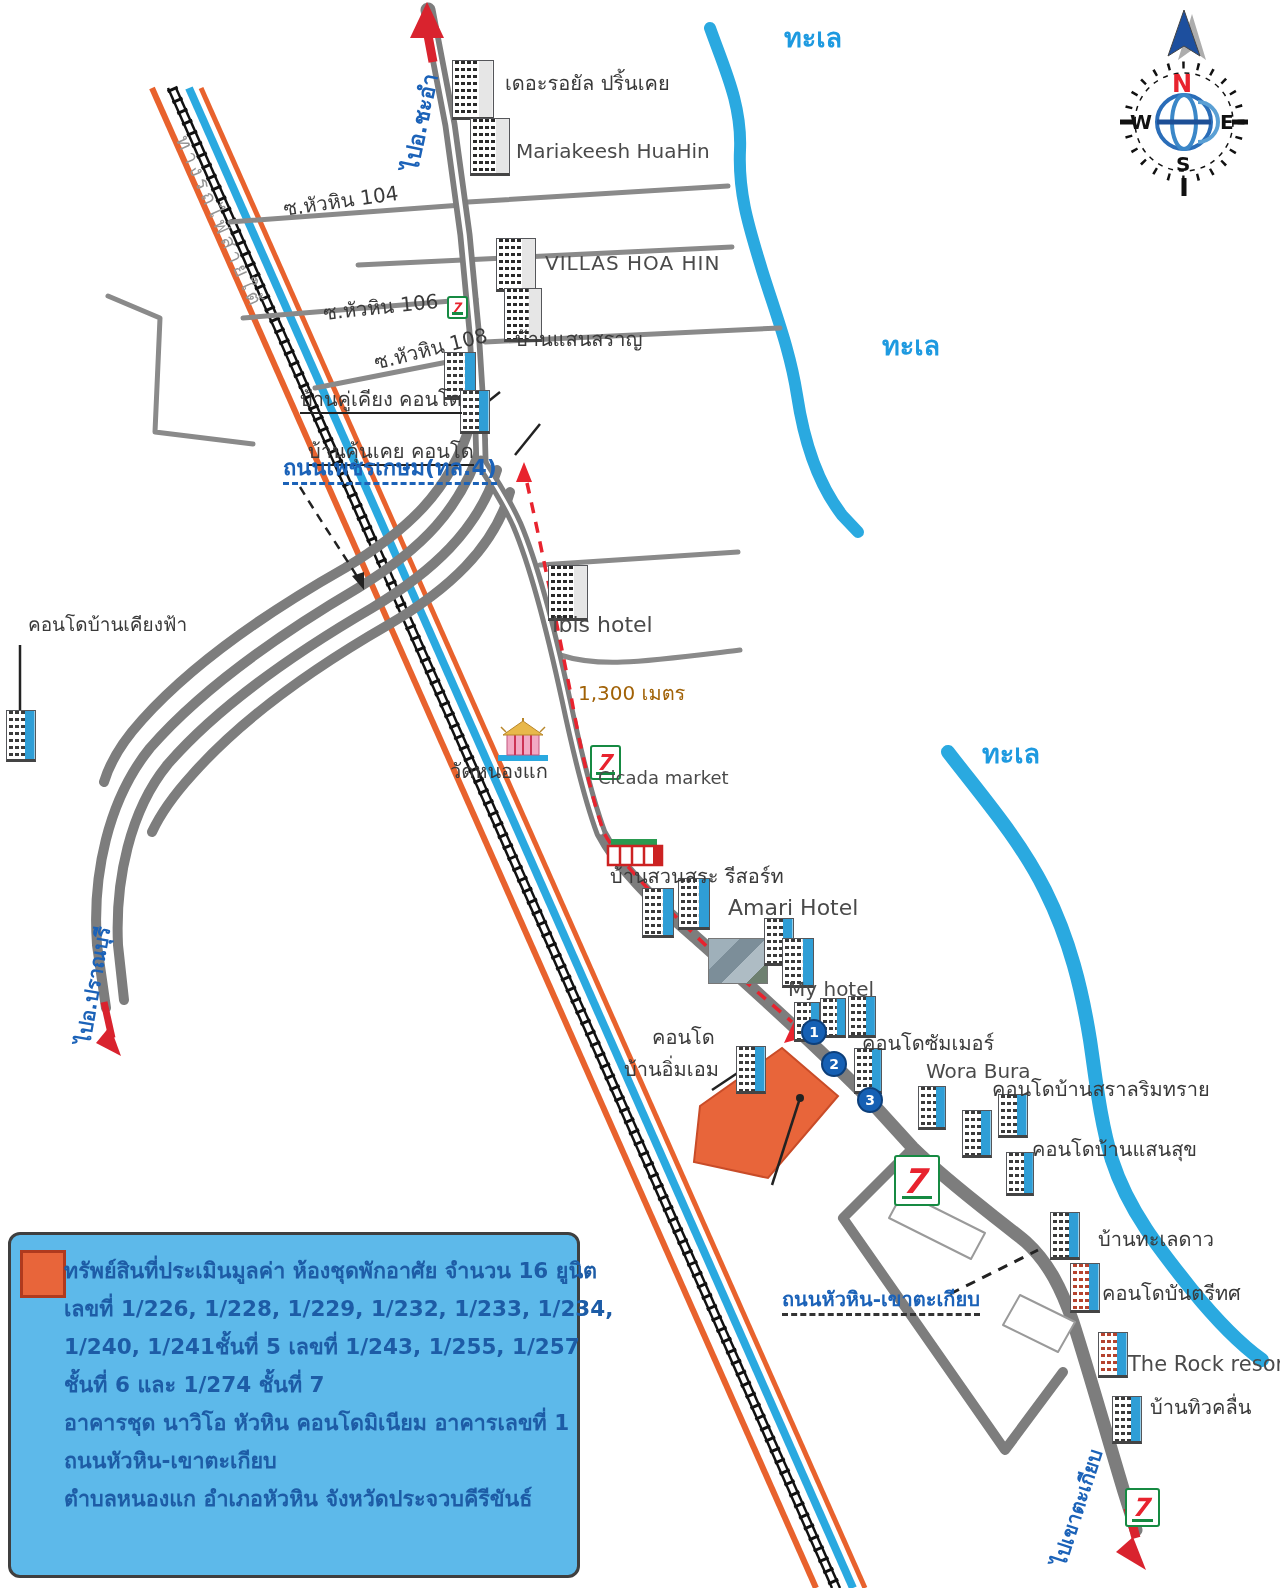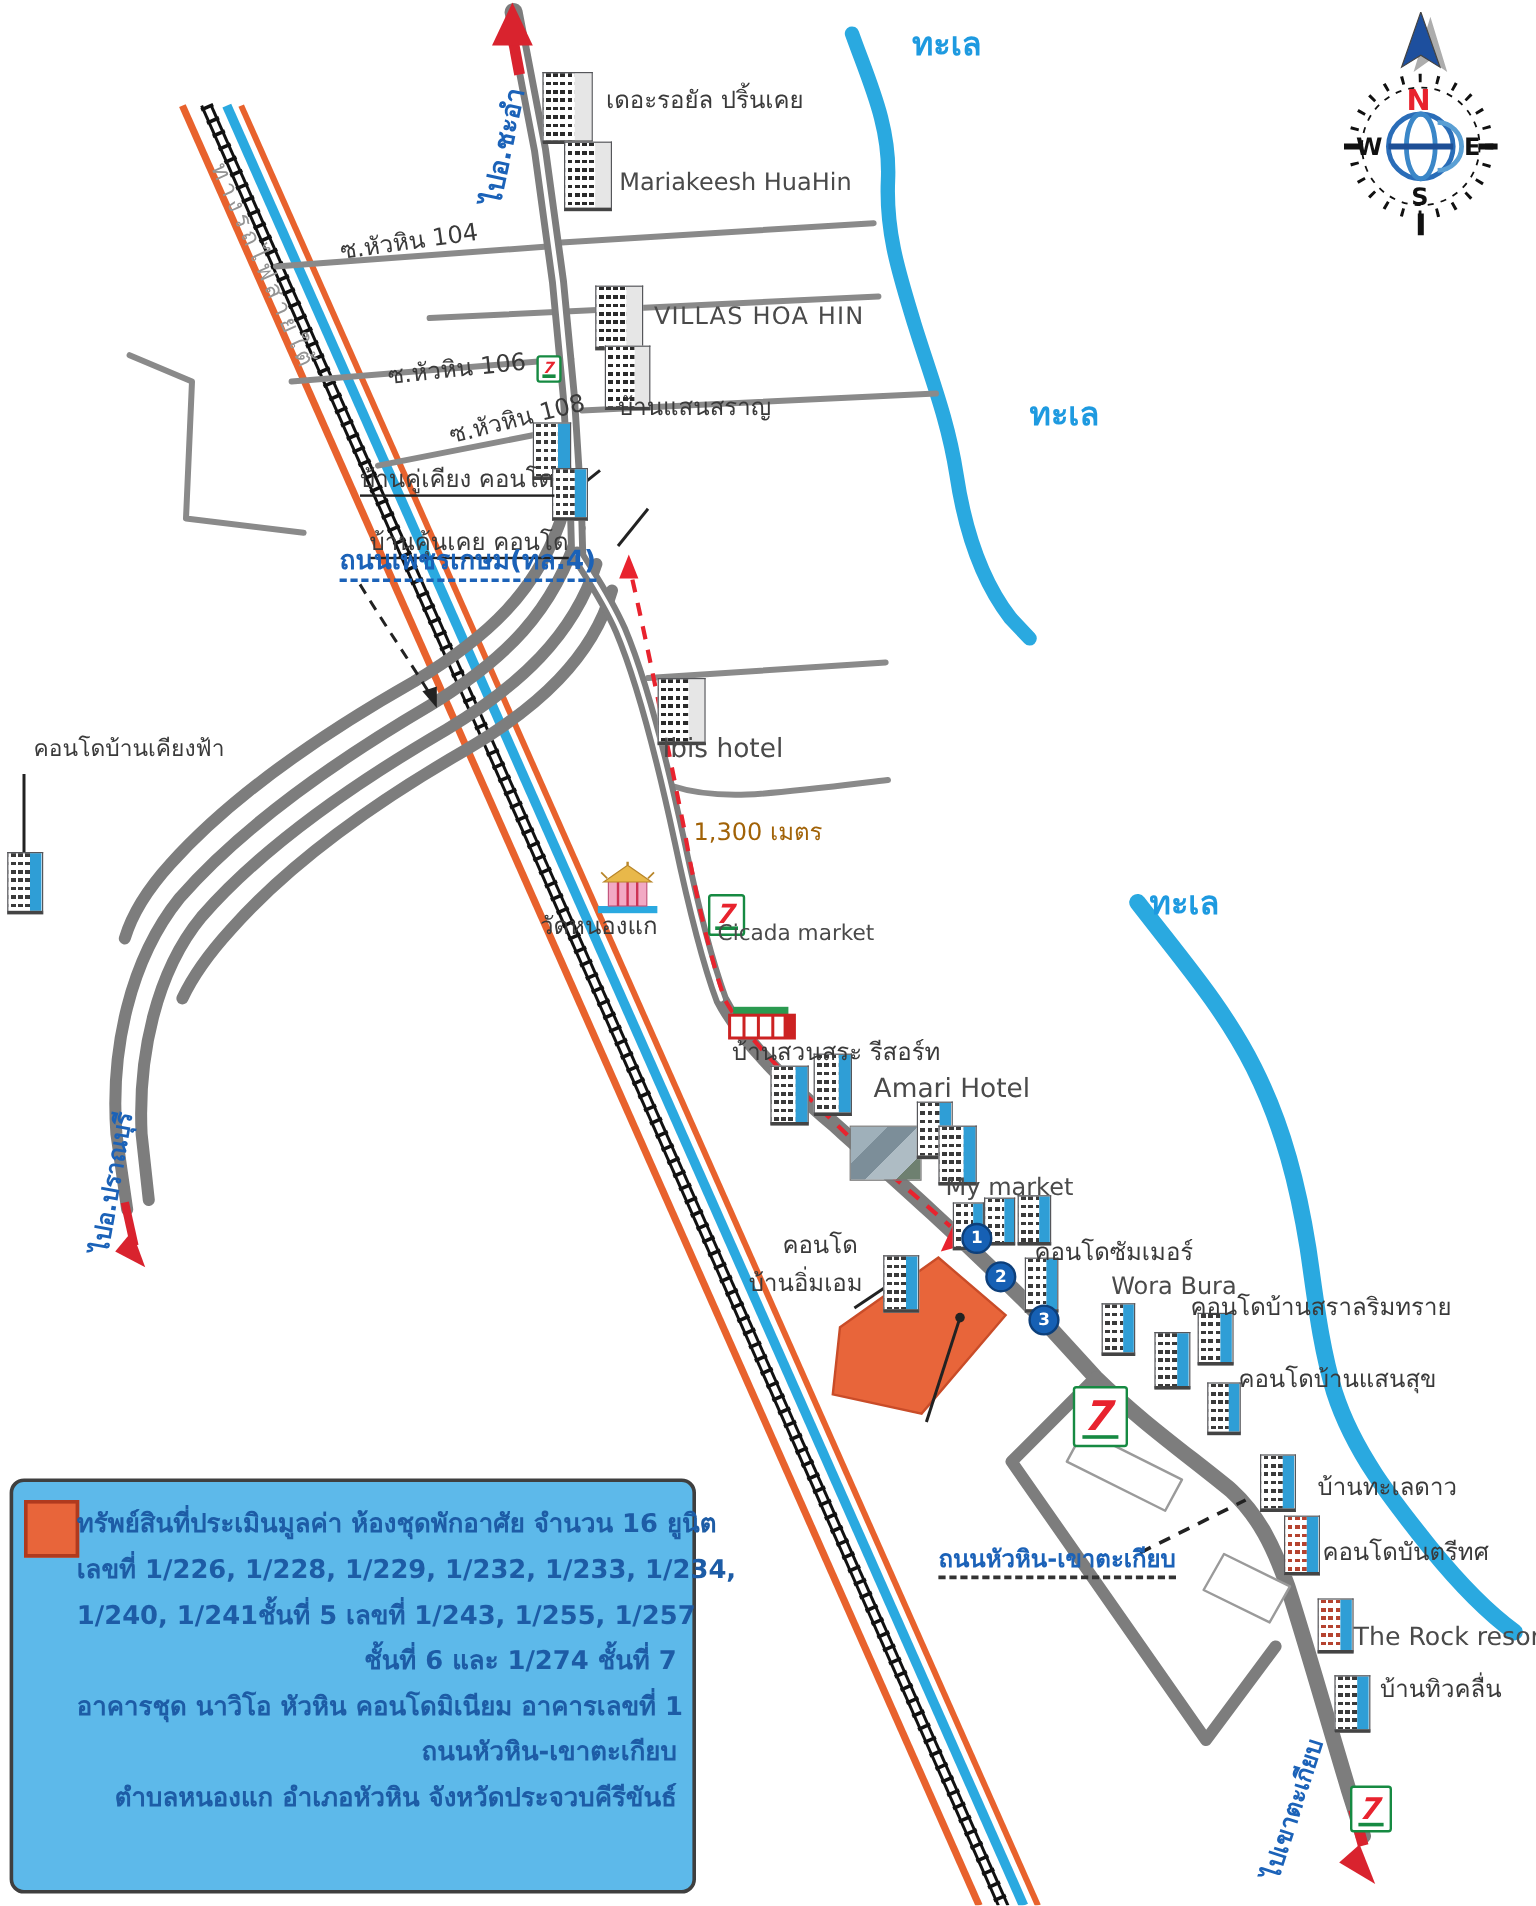--- a/index.html
+++ b/index.html
@@ -2,21 +2,21 @@
 <html><head>
 <meta charset="utf-8">
 <style>
   html,body{margin:0;padding:0;background:#fff;}
   #map{position:relative;width:1280px;height:1588px;overflow:hidden;background:#fff;
        font-family:"DejaVu Sans",sans-serif;}
   svg.layer{position:absolute;left:0;top:0;}
   .lbl{position:absolute;white-space:nowrap;color:#3a3a3a;font-size:20px;line-height:1.15;}
   .lbl.en{color:#4a4a4a;}
   .lbl.blue{color:#1b62b8;font-weight:bold;}
-  .lbl.sea{color:#1e9ae0;font-weight:bold;font-size:27px;}
+  .lbl.sea{color:#1e9ae0;font-weight:bold;font-size:27px;margin-left:24px;}
   .lbl.red{color:#a16207;}
   .lbl.underl{border-bottom:2px solid #222;padding-bottom:1px;}
   .lbl.dashu{border-bottom:3px dashed #1b62b8;padding-bottom:2px;}
   .lbl.rot{transform-origin:0 0;}
   .bldg{position:absolute;border:1px solid #55565a;border-bottom:3px solid #444;background-color:#fff;
     background-image:
       linear-gradient(#2f9ed6,#2f9ed6),
       repeating-linear-gradient(to right,#fff 0 2px,rgba(255,255,255,0) 2px 6px),
       repeating-linear-gradient(to bottom,#3a3a3a 0 3px,#fff 3px 7px);
     background-size:34% 100%,66% 100%,66% 100%;
@@ -36,21 +36,21 @@
     display:flex;align-items:center;justify-content:center;color:#e8232e;
     font-weight:bold;font-style:italic;}
   .seven i{font-style:italic;display:block;transform:skewX(-6deg);}
   .seven::after{content:"";position:absolute;bottom:10%;left:15%;width:70%;height:3px;background:#168a42;}
   .badge{position:absolute;width:22px;height:22px;border-radius:50%;background:#1660b4;border:2px solid #0d3f7a;
     color:#fff;font-weight:bold;font-size:14px;display:flex;align-items:center;justify-content:center;}
   .legend-box{position:absolute;left:8px;top:1232px;width:566px;height:340px;background:#5db9ea;
     border:3px solid #3f3f3f;border-radius:12px;}
   .legend-swatch{position:absolute;left:20px;top:1250px;width:40px;height:42px;background:#e8653a;border:3px solid #b03a1e;}
   .legend-text{position:absolute;left:64px;top:1252px;width:500px;color:#1d5ca6;font-size:21.5px;
-    font-weight:600;line-height:38px;white-space:nowrap;text-align:right;}
+    font-weight:600;line-height:38px;white-space:nowrap;}
   .compass{position:absolute;left:1118px;top:10px;width:132px;height:192px;}
   .compass .pt{position:absolute;font-weight:bold;font-size:20px;color:#111;}
   .compass .pt.n{color:#e8232e;font-size:24px;}
 </style>
 </head>
 <body>
 
 <div id="map">
 
   <svg class="layer" width="1280" height="1588" viewBox="0 0 1280 1588">
@@ -240,21 +240,21 @@
   <div class="lbl underl" style="left:308px;top:440px;">บ้านคุ้นเคย คอนโด</div>
   <div class="lbl blue dashu" style="left:283px;top:455px;font-size:22px;">ถนนเพชรเกษม(ทล.4)</div>
   <div class="lbl rot" style="left:192px;top:132px;transform:rotate(66deg);color:#949494;letter-spacing:4px;">ทางรถไฟสายใต้</div>
   <div class="lbl" style="left:28px;top:614px;font-size:19px;">คอนโดบ้านเคียงฟ้า</div>
   <div class="lbl en" style="left:552px;top:612px;font-size:22px;">Ibis hotel</div>
   <div class="lbl red" style="left:578px;top:682px;">1,300 เมตร</div>
   <div class="lbl" style="left:450px;top:760px;">วัดหนองแก</div>
   <div class="lbl en" style="left:598px;top:768px;font-size:18px;">Cicada market</div>
   <div class="lbl" style="left:610px;top:865px;">บ้านสวนสระ รีสอร์ท</div>
   <div class="lbl en" style="left:728px;top:895px;font-size:22px;">Amari Hotel</div>
-  <div class="lbl en" style="left:788px;top:978px;">My market</div>
+  <div class="lbl en" style="left:788px;top:978px;">My hotel</div>
   <div class="lbl" style="left:652px;top:1026px;">คอนโด</div>
   <div class="lbl" style="left:624px;top:1058px;text-align:right;">บ้านอิ่มเอม</div>
   <div class="lbl" style="left:862px;top:1032px;">คอนโดซัมเมอร์</div>
   <div class="lbl en" style="left:878px;top:1060px;margin-left:48px;">Wora Bura</div>
   <div class="lbl" style="left:992px;top:1078px;">คอนโดบ้านสราลริมทราย</div>
   <div class="lbl" style="left:1032px;top:1138px;">คอนโดบ้านแสนสุข</div>
   <div class="lbl" style="left:1098px;top:1228px;">บ้านทะเลดาว</div>
   <div class="lbl" style="left:1102px;top:1282px;">คอนโดบันตรีทศ</div>
   <div class="lbl en" style="left:1128px;top:1352px;font-size:21px;">The Rock resort</div>
   <div class="lbl" style="left:1150px;top:1396px;">บ้านทิวคลื่น</div>

